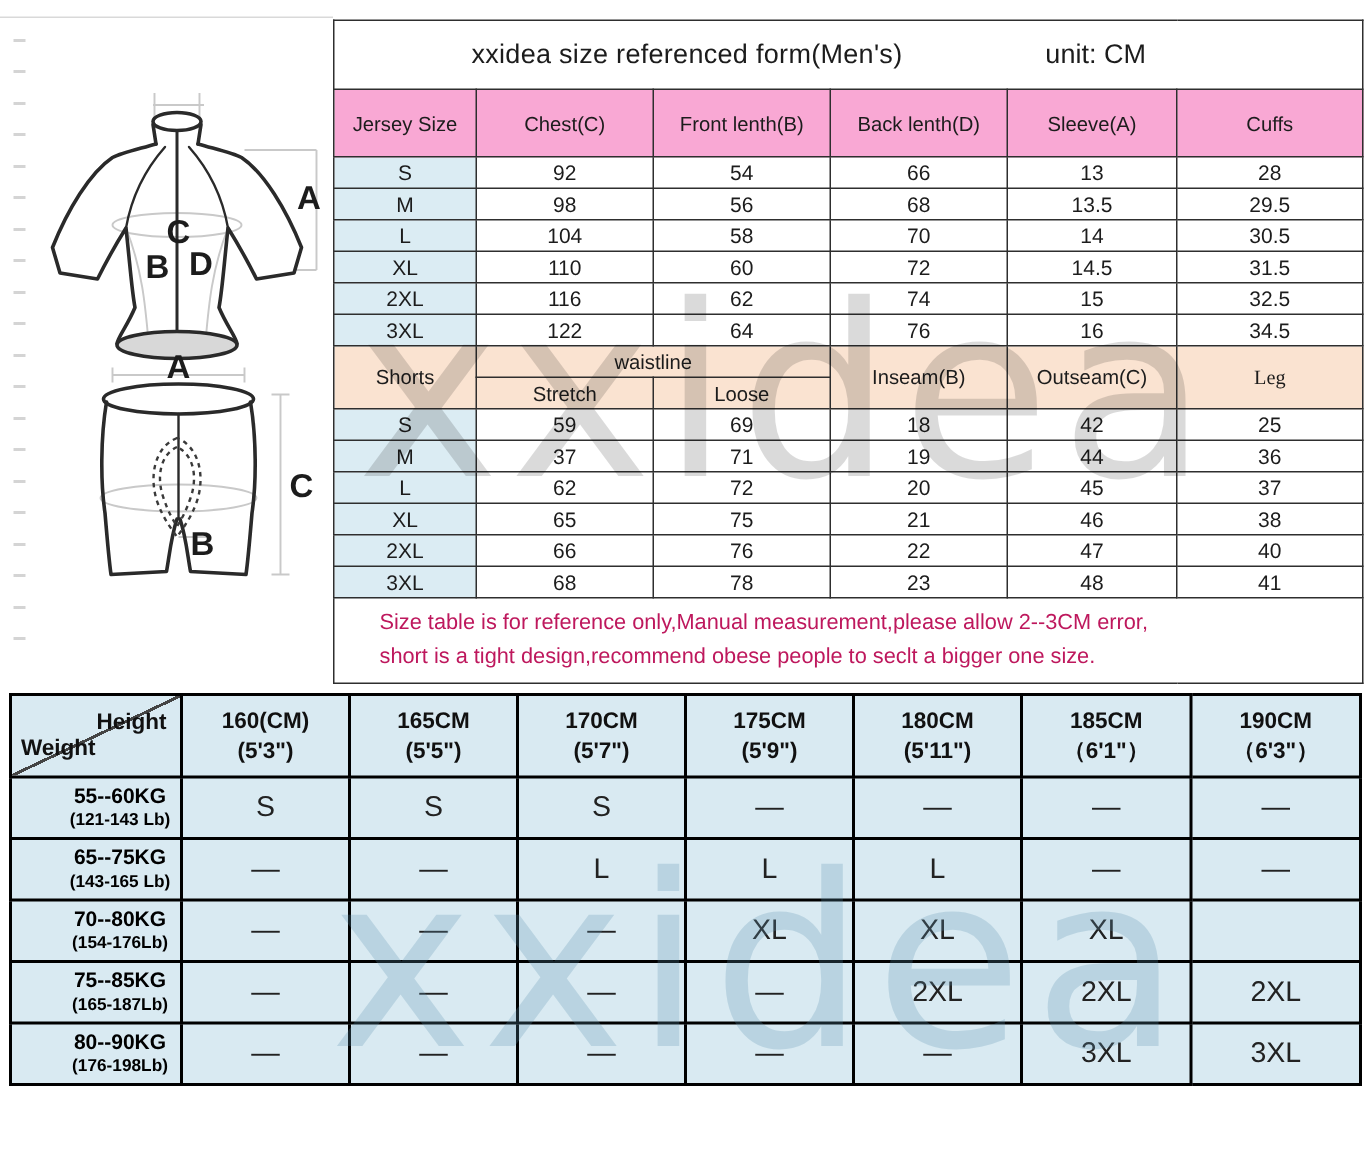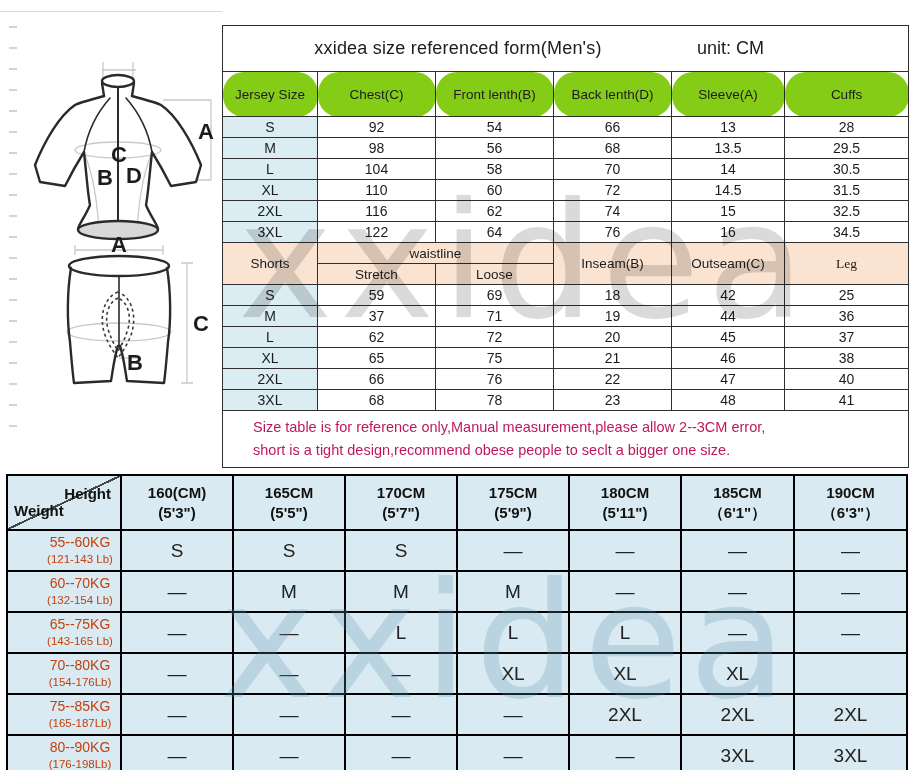--- a/index.html
+++ b/index.html
@@ -6,46 +6,46 @@
   body{
     width:911px;height:770px;position:relative;background:#ffffff;
     font-family:"Liberation Sans", sans-serif;overflow:hidden;color:#1c1c1c;
   }
   
   .grid-top{position:absolute;left:0;top:11px;width:222px;height:1px;background:#d9d9d9;z-index:0;}
   .ticks-left{position:absolute;left:9px;top:26px;width:8px;height:415px;z-index:0;opacity:.75;
     background:repeating-linear-gradient(to bottom,#c6c6c6 0 2px,transparent 2px 21px);}
   
   .ttable-wrap{position:absolute;left:222px;top:13px;z-index:2;}
-  table{border-collapse:collapse;table-layout:fixed;margin-top:12px;}
+  table{border-collapse:collapse;table-layout:fixed;}
   .ttable{width:686px;}
   .ttable td{
     border:1px solid #2e2e2e;text-align:center;vertical-align:middle;
     font-size:14px;padding:0;height:20px;background:#ffffff;
   }
   .ttable td.title-cell{height:45px;}
   .title-flex{display:flex;align-items:center;width:100%;}
   .title-main{width:69%;text-align:center;font-size:18px;letter-spacing:.2px;}
   .title-unit{width:31%;text-align:left;font-size:18px;padding-left:4px;}
-  .ttable td.hd{background:#84cc16;height:44px;font-size:13.5px;border-radius:21px;}
+  .ttable td.hd{background:#f9a8d4;height:44px;font-size:13.5px;}
   .ttable td.hd2{background:#fae3d1;height:20px;font-size:13.5px;}
   .ttable td.size{background:#dbecf3;}
   .ttable td.note-cell{
     height:52px;text-align:left;padding:2px 6px 2px 30px;background:#fff;
     color:#be185d;font-size:14.5px;line-height:23px;
   }
   
   .btable-wrap{position:absolute;left:6px;top:462px;z-index:2;}
   .btable{width:900px;}
   .btable td{
     border:2px solid #000;background:#d9eaf2;text-align:center;vertical-align:middle;
     padding:0;
   }
   .btable td.hd{height:51px;font-weight:bold;font-size:15px;line-height:20px;color:#111;}
-  .btable td.rowhd{font-weight:normal;font-size:14px;line-height:17px;color:#c2410c;padding-left:32px;}
+  .btable td.rowhd{font-weight:bold;font-size:14px;line-height:17px;color:#000000;padding-left:32px;}
   .btable .lb{font-size:11.5px;}
   .btable td.val{font-size:19px;color:#222;}
   .corner{position:relative;height:53px;}
   .corner .diag{position:absolute;inset:0;
     background:linear-gradient(to bottom right,transparent calc(50% - 1px),#444 calc(50% - 1px),#444 calc(50% + 1px),transparent calc(50% + 1px));}
   .corner .c-h{position:absolute;top:8px;right:9px;font-weight:bold;font-size:15px;}
   .corner .c-w{position:absolute;bottom:8px;left:6px;font-weight:bold;font-size:15px;}
   
   .wm{position:absolute;font-weight:normal;letter-spacing:7px;pointer-events:none;z-index:9;
       font-family:"DejaVu Sans", sans-serif;white-space:nowrap;}
@@ -307,33 +307,20 @@
     <td class="val">S</td>
     <td class="val">S</td>
     <td class="val">S</td>
     <td class="val">—</td>
     <td class="val">—</td>
     <td class="val">—</td>
     <td class="val">—</td>
   </tr>
   <tr style="height:41px;">
     <td class="rowhd">
-      <div>60--70KG</div>
-      <div class="lb">(132-154 Lb)</div>
-    </td>
-    <td class="val">—</td>
-    <td class="val">M</td>
-    <td class="val">M</td>
-    <td class="val">M</td>
-    <td class="val">—</td>
-    <td class="val">—</td>
-    <td class="val">—</td>
-  </tr>
-  <tr style="height:41px;">
-    <td class="rowhd">
       <div>65--75KG</div>
       <div class="lb">(143-165 Lb)</div>
     </td>
     <td class="val">—</td>
     <td class="val">—</td>
     <td class="val">L</td>
     <td class="val">L</td>
     <td class="val">L</td>
     <td class="val">—</td>
     <td class="val">—</td>

